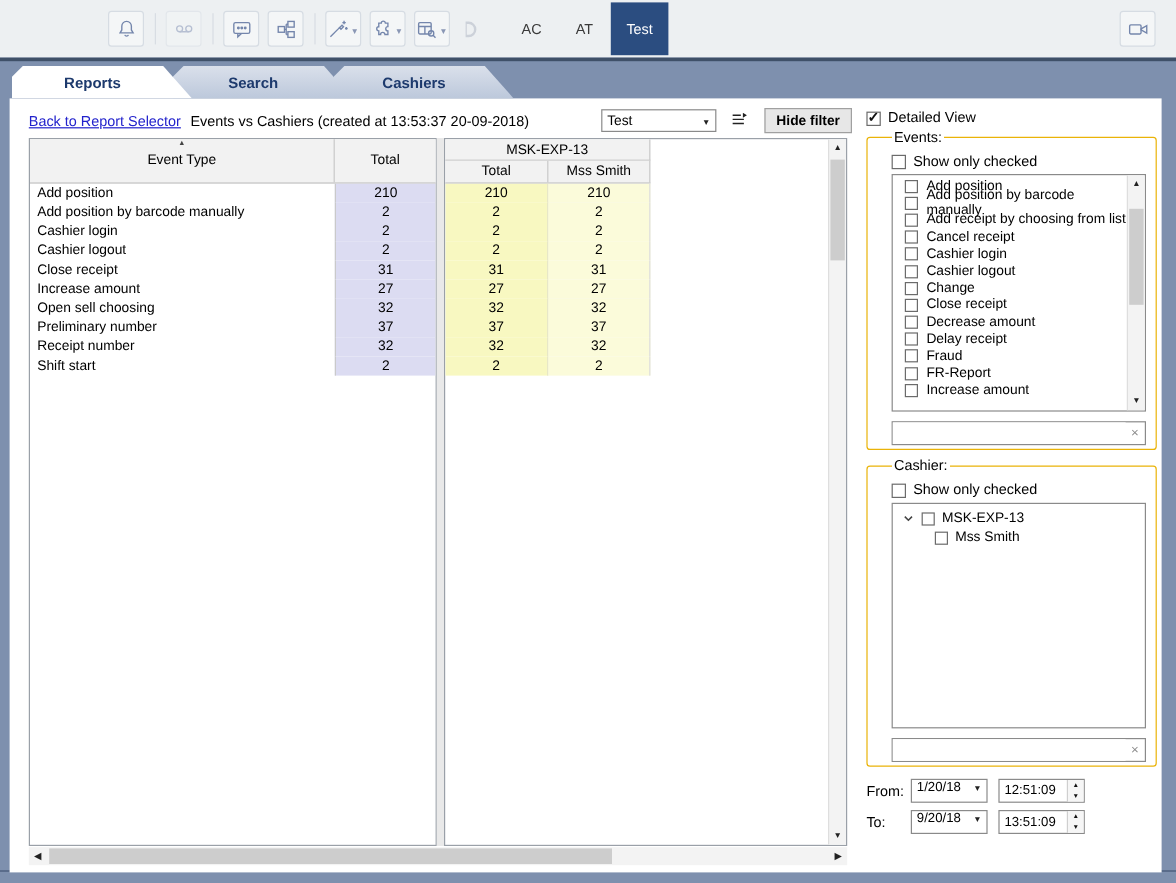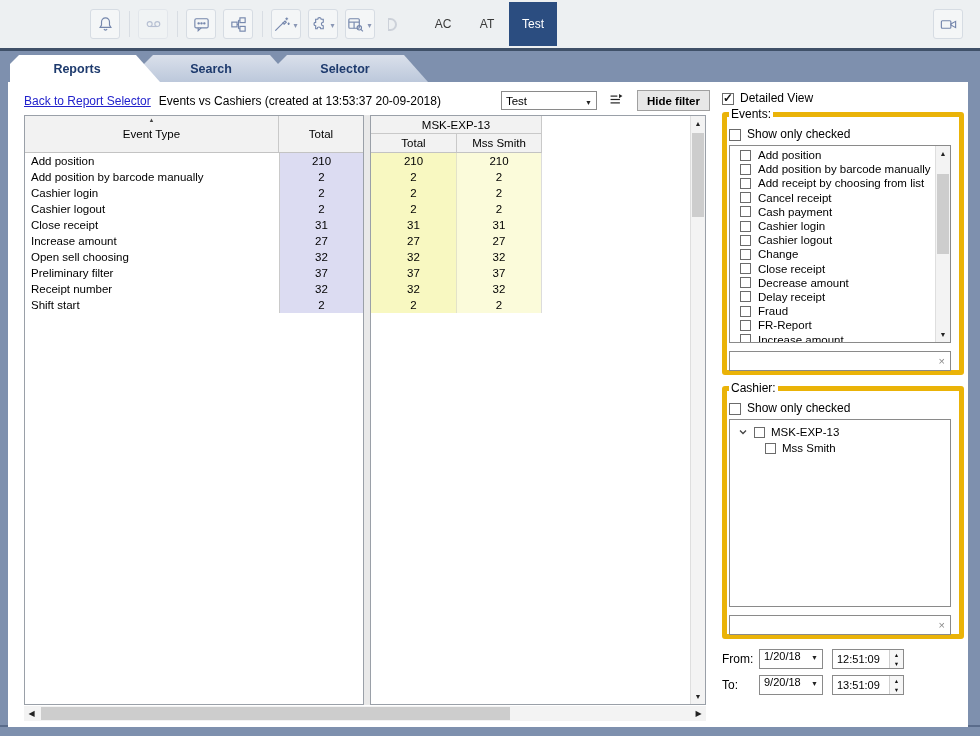--- a/index.html
+++ b/index.html
@@ -79,21 +79,21 @@
   .hscroll{height:15px;margin-top:1px;display:flex;background:#f3f3f3;flex:none;align-items:center}
   .hscroll .sbtn{width:15px;flex:none}
   .htrack{flex:1;height:15px;position:relative}
   .hthumb{position:absolute;top:1px;bottom:1px;left:2px;width:72%;background:#cdcdcd}
 
   
   .filter-panel{flex:1;padding:5px 4px 2px 12px;display:flex;flex-direction:column;font-size:12px;min-height:0}
   .chkrow{display:flex;align-items:flex-end;height:18px;flex:none}
   .cb{width:12px;height:12px;border:1px solid #6b6b6b;background:#fff;flex:none;position:relative;margin-right:6px}
   .cb.checked::after{content:"✓";position:absolute;left:0;top:-3px;font-size:12px;font-weight:bold;color:#111}
-  fieldset{border:5px solid #eab308;border-radius:3px;padding:2px 8px 8px 2px;flex:none}
+  fieldset{border:1px solid #eab308;border-radius:3px;padding:2px 8px 8px 20px;flex:none}
   legend{font-size:12px;padding:0 2px}
   .fs-events{height:268px;margin-top:2px}
   .fs-cashier{height:258px;margin-top:6px}
   .listbox{border:1px solid #8a8a8a;background:#fff;height:198px;margin-top:4px;position:relative;overflow:hidden}
   .list-inner{margin-right:15px;height:100%;overflow:hidden;padding-top:2px}
   .lrow{display:flex;align-items:center;height:14.2px;padding-left:10px;font-size:11.5px}
   .lrow .cb{width:11px;height:11px;margin-right:7px}
   .treebox{border:1px solid #8a8a8a;background:#fff;height:188px;margin-top:4px;padding-top:4px;overflow:hidden}
   .trownode{display:flex;align-items:center;height:16px;padding-left:8px;font-size:11.5px}
   .trownode .cb{width:11px;height:11px;margin-right:6px}
@@ -209,21 +209,21 @@
           </svg>
         </span>
       </div>
     </div>
   </div>
 
   <div class="frame">
     <div class="tabbar" id="tabbar">
         <div class="tab t0 active">Reports</div>
         <div class="tab t1">Search</div>
-        <div class="tab t2">Selector</div>
+        <div class="tab t2">Cashiers</div>
       </div>
 
     <div class="content">
 
       <div class="left-col">
         <div class="content-header">
           <a class="back" href="#">Back to Report Selector</a>
           <span class="report-title">Events vs Cashiers (created at 13:53:37 20-09-2018)</span>
           <div class="report-combo">
             <span>Test</span>
@@ -276,21 +276,21 @@
                   </div>
                   <div class="trow">
                     <div class="cell name">Increase amount</div>
                     <div class="cell tot">27</div>
                   </div>
                   <div class="trow">
                     <div class="cell name">Open sell choosing</div>
                     <div class="cell tot">32</div>
                   </div>
                   <div class="trow">
-                    <div class="cell name">Preliminary filter</div>
+                    <div class="cell name">Preliminary number</div>
                     <div class="cell tot">37</div>
                   </div>
                   <div class="trow">
                     <div class="cell name">Receipt number</div>
                     <div class="cell tot">32</div>
                   </div>
                   <div class="trow">
                     <div class="cell name">Shift start</div>
                     <div class="cell tot">2</div>
                   </div>
@@ -405,24 +405,20 @@
                 <div class="lrow">
                   <span class="cb"></span>
                   <span>Add receipt by choosing from list</span>
                 </div>
                 <div class="lrow">
                   <span class="cb"></span>
                   <span>Cancel receipt</span>
                 </div>
                 <div class="lrow">
                   <span class="cb"></span>
-                  <span>Cash payment</span>
-                </div>
-                <div class="lrow">
-                  <span class="cb"></span>
                   <span>Cashier login</span>
                 </div>
                 <div class="lrow">
                   <span class="cb"></span>
                   <span>Cashier logout</span>
                 </div>
                 <div class="lrow">
                   <span class="cb"></span>
                   <span>Change</span>
                 </div>

